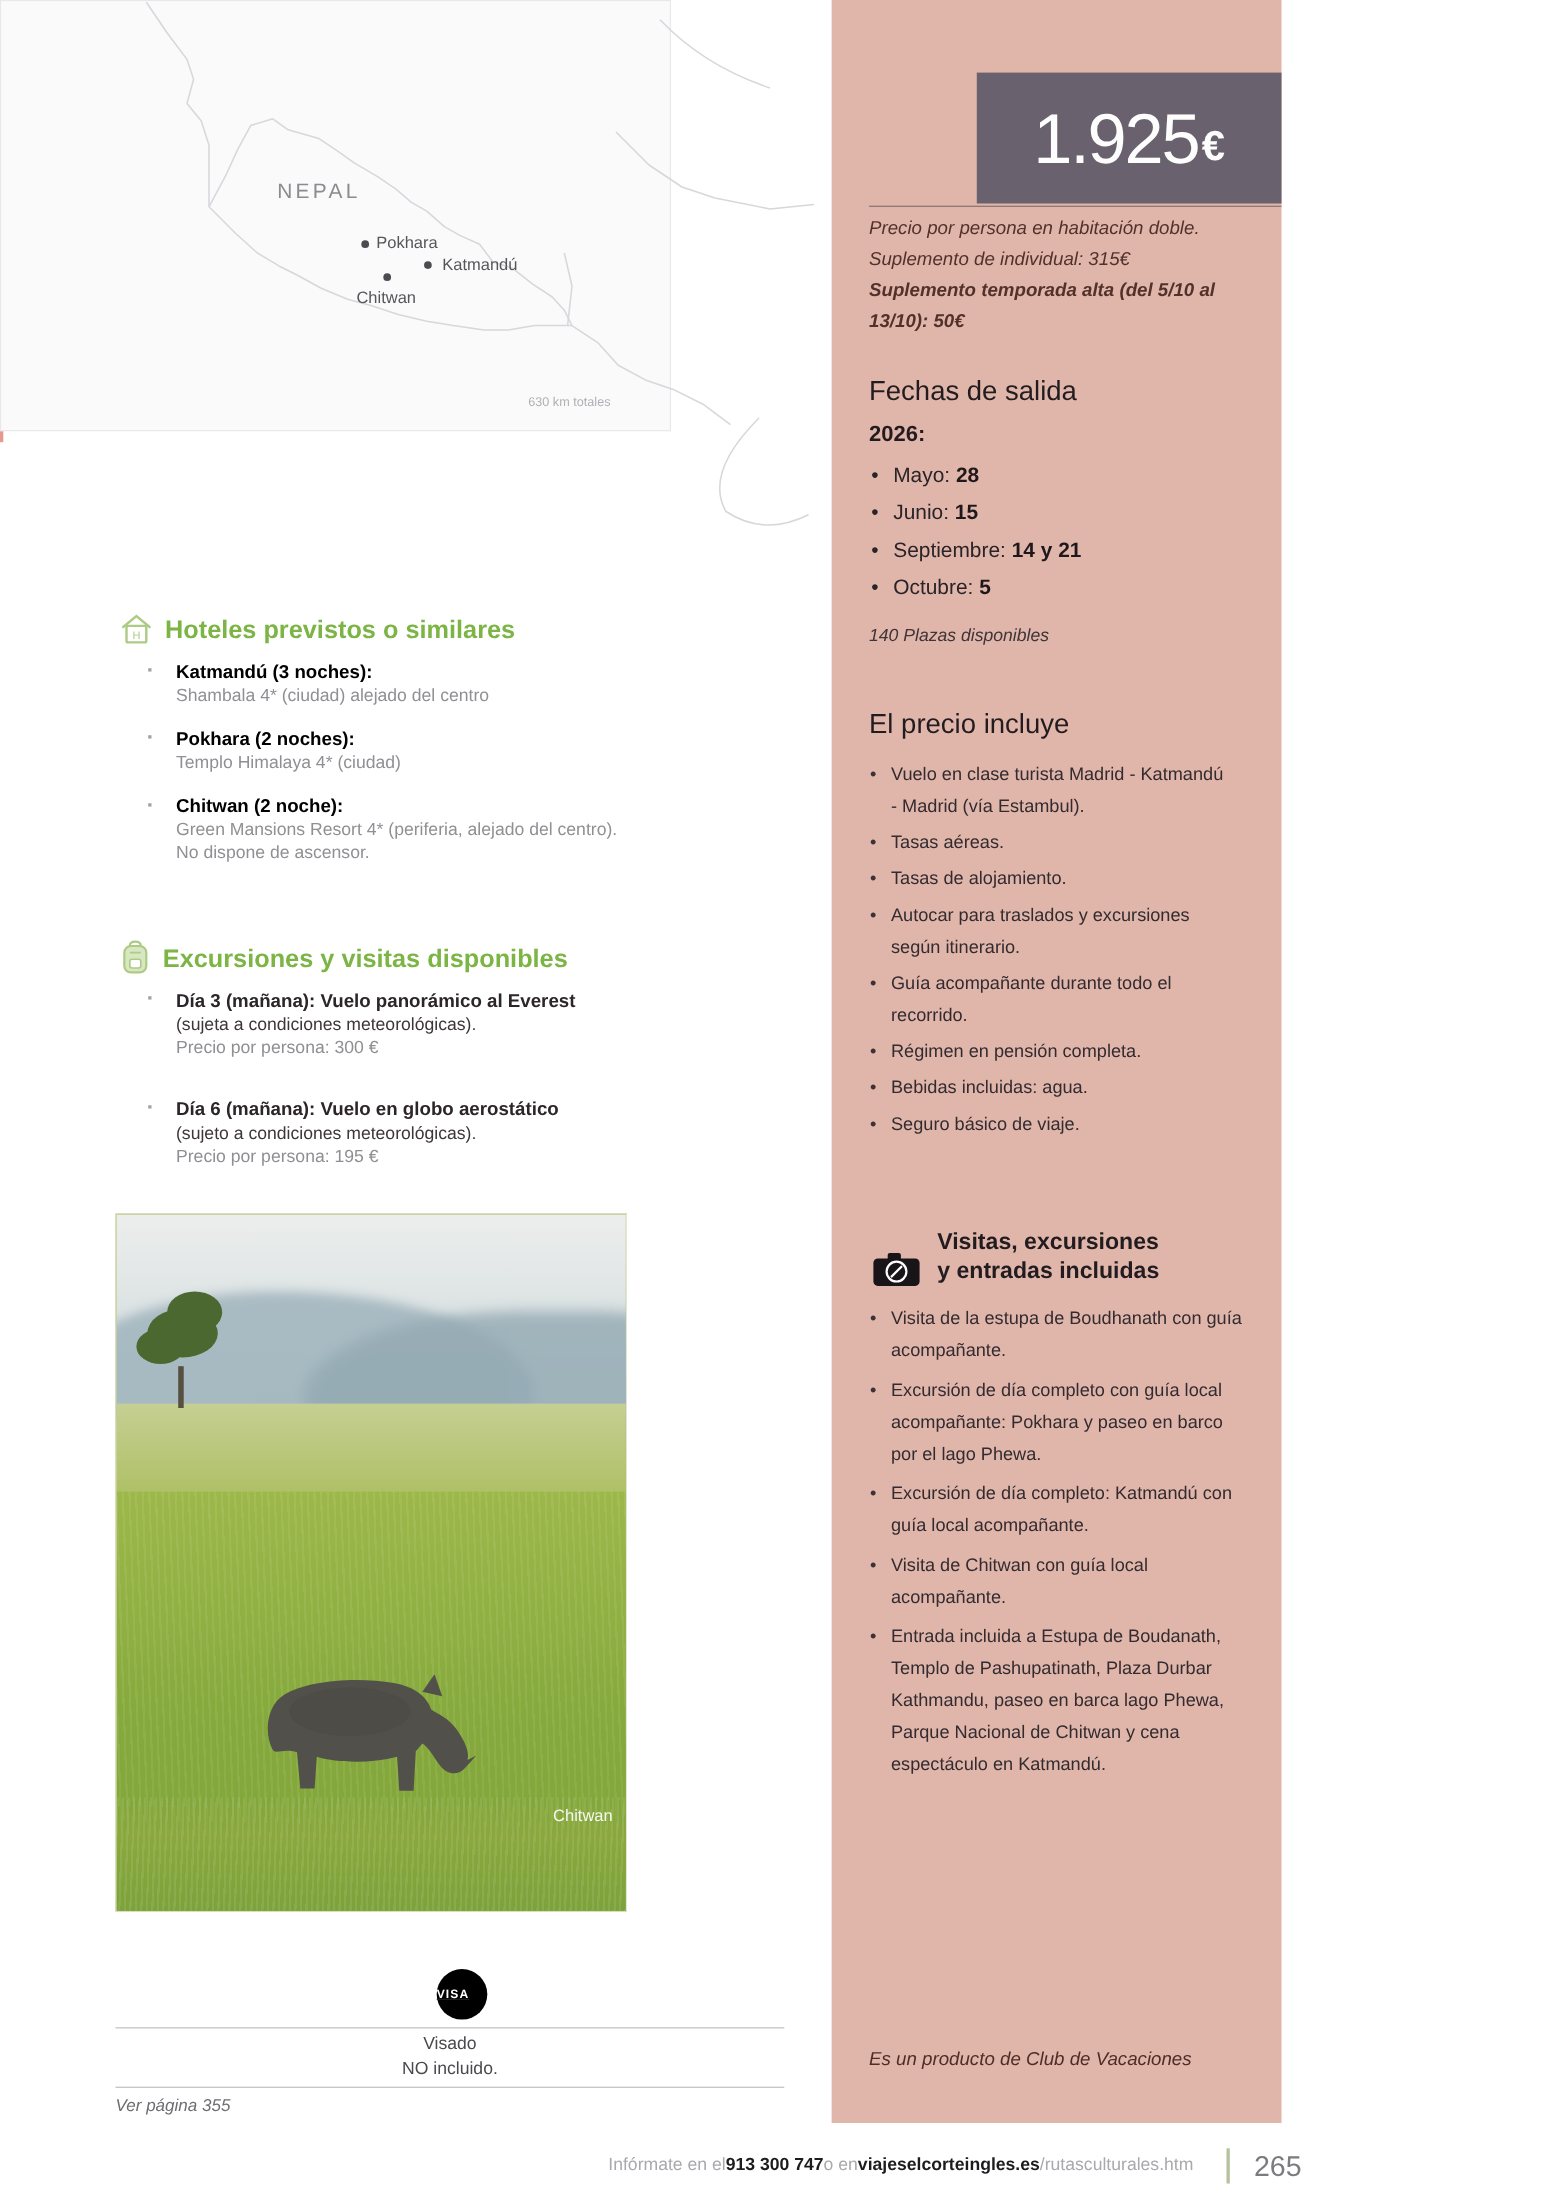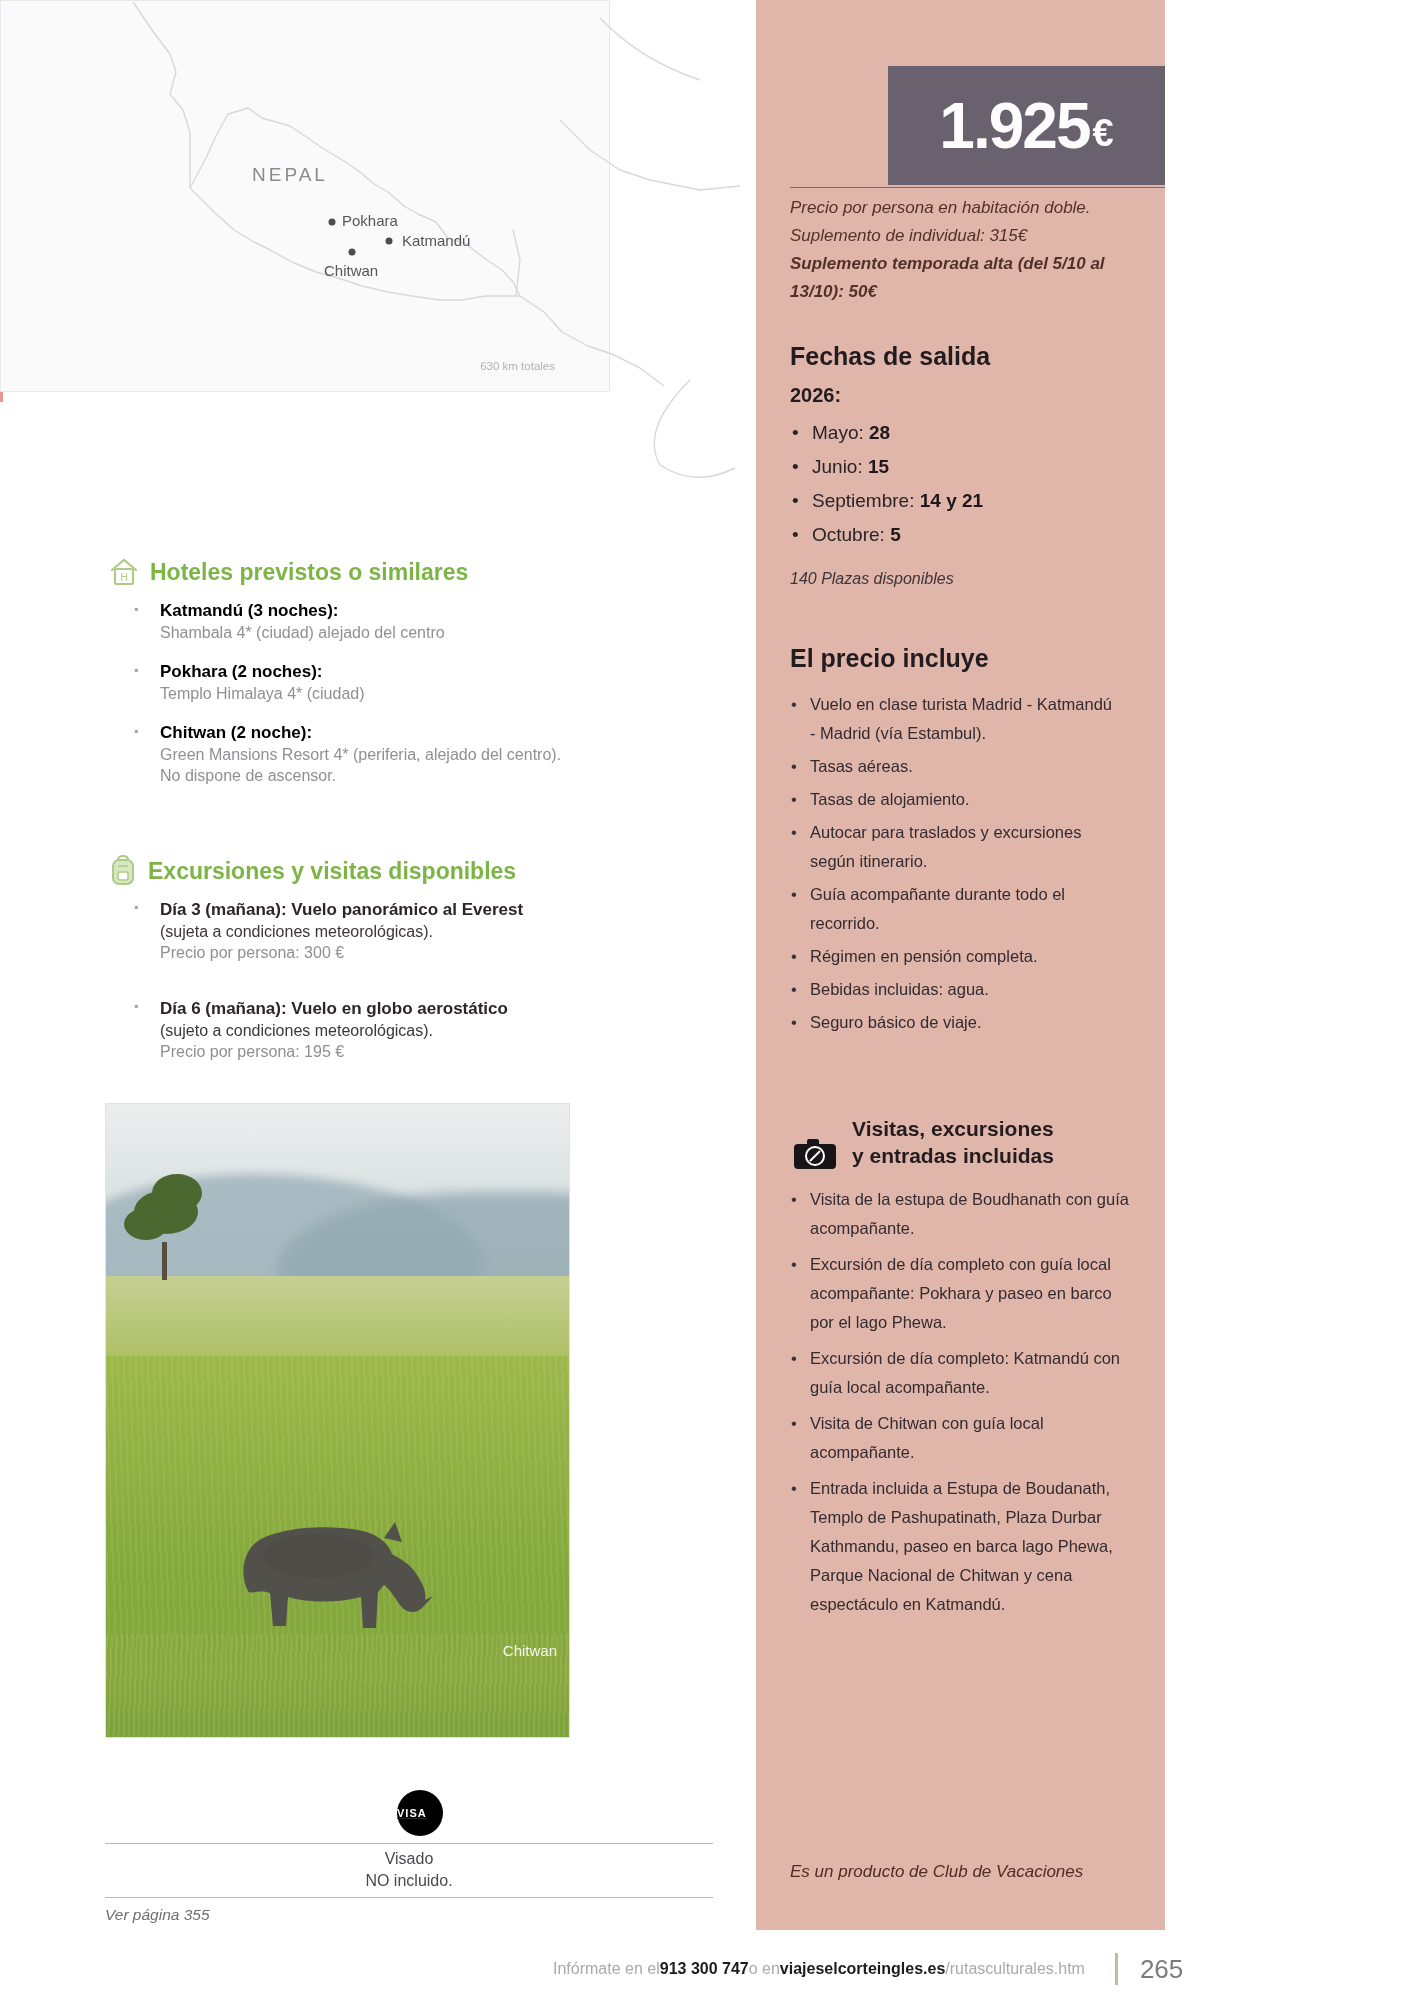--- a/index.html
+++ b/index.html
@@ -87,29 +87,29 @@
   .rule1{left:105px;top:1843px;width:608px;}
   .rule2{left:105px;top:1897px;width:608px;}
   .visa-text{left:105px;top:1848px;width:608px;text-align:center;
          font-size:16px;color:#4a4a4e;line-height:22px;}
   .page-ref{left:105px;top:1906px;font-size:15.5px;font-style:italic;color:#6e6e72;}
 
   
   .panel{left:756px;top:0;width:409px;height:1930px;background:#e0b6aa;}
   .price-box{position:absolute;left:132px;top:66px;width:277px;height:119px;
          background:#69616d;display:flex;align-items:center;justify-content:center;}
-  .price-amount{color:#fdfdfd;font-size:64px;font-weight:bold;letter-spacing:-2px;}
+  .price-amount{color:#fdfdfd;font-size:64px;font-weight:normal;letter-spacing:-2px;}
   .price-cur{color:#fdfdfd;font-size:38px;font-weight:bold;margin-left:3px;
          position:relative;top:8px;}
   .price-rule{position:absolute;left:34px;top:187px;width:375px;height:1px;background:#7d6a6d;}
   .price-notes{position:absolute;left:34px;top:194px;width:372px;
          font-size:17px;font-style:italic;color:#53312b;line-height:28px;}
   .price-notes .bold{font-weight:bold;}
 
-  .p-h1{position:absolute;left:34px;font-size:25px;font-weight:bold;color:#221b1f;}
+  .p-h1{position:absolute;left:34px;font-size:25px;font-weight:normal;color:#221b1f;}
   .dep-title{top:342px;}
   .dep-year{position:absolute;left:34px;top:384px;font-size:20px;font-weight:bold;color:#221b1f;}
   .dep-list{position:absolute;left:34px;top:416px;list-style:none;margin:0;padding:0;}
   .dep-list li{position:relative;padding-left:22px;font-size:19px;color:#2a2328;
          line-height:34px;}
   .dep-list li:before{content:"•";position:absolute;left:2px;color:#2a2328;}
   .dep-val{font-weight:bold;color:#1e181c;}
   .availability{position:absolute;left:34px;top:570px;font-size:16px;
          font-style:italic;color:#3f3439;}
 

